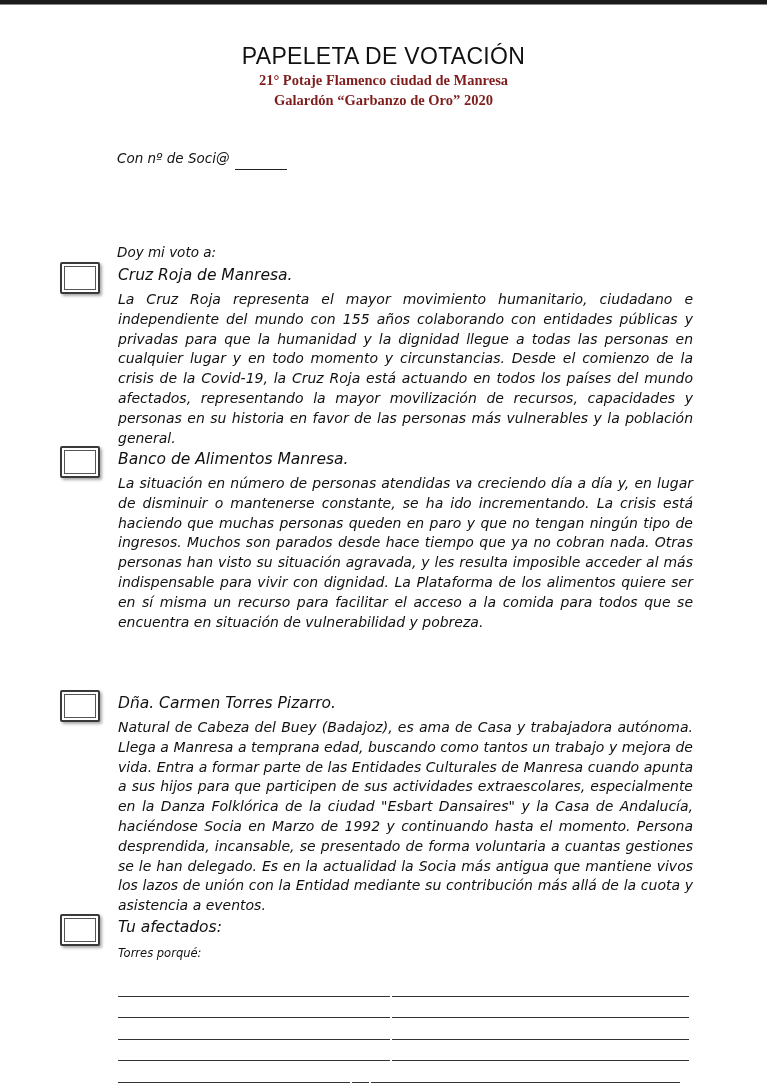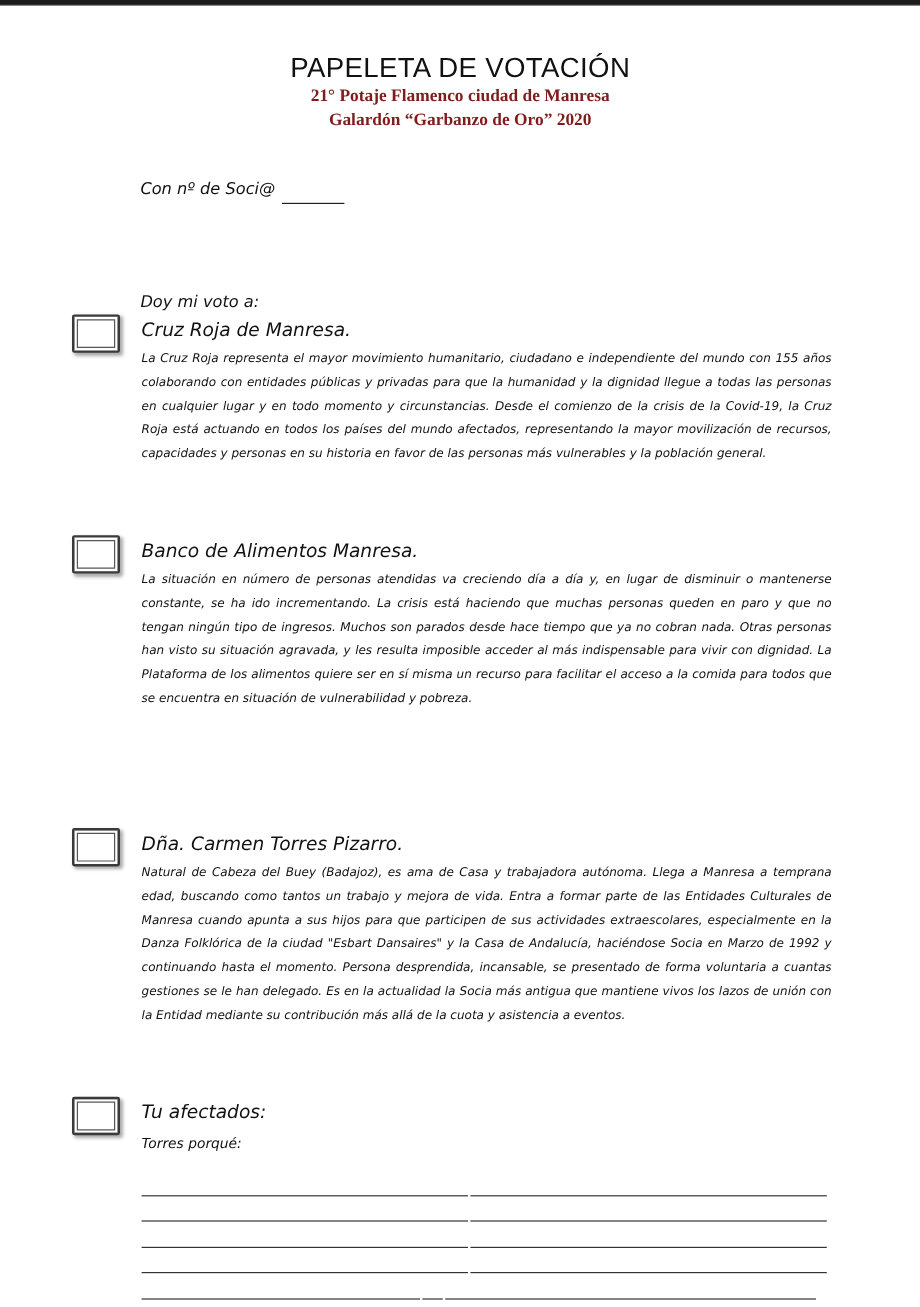--- a/index.html
+++ b/index.html
@@ -8,21 +8,21 @@
   .header { position:absolute; left:0; top:42px; width:767px; text-align:center; }
   .title { font-family:"Liberation Sans", sans-serif; font-size:23px; letter-spacing:0.3px; color:#111; line-height:28px; }
   .subtitle { font-family:Liberation Serif, serif; font-weight:bold; font-size:14.5px; line-height:20px; color:#7f1d1d;text-align:center; }
   .fields { position:absolute; left:117px; top:146px; font-family:"DejaVu Sans", sans-serif; font-style:italic; font-size:13.5px; }
   .field-row { height:24px; line-height:24px; display:flex; align-items:flex-end; }
   .line { display:inline-block; border-bottom:1.5px solid #222; height:16px; margin-left:6px; }
   .vote-label { position:absolute; left:117px; top:220px; font-style:italic; font-size:13.5px;margin-top:24px; }
   .option { position:absolute; left:60px; width:640px; }
   .checkbox { position:absolute; left:0; top:0; width:36px; height:28px; border:2px solid #3a3a3a; box-shadow: inset 0 0 0 2px #fff, inset 0 0 0 3px #555, 2px 2px 3px #aaa; background:#fff; border-radius:2px; cursor:pointer; }
   .opt-title { position:absolute; left:58px; top:4px; font-family:"DejaVu Sans", sans-serif; font-style:italic; font-size:15.5px; color:#111; white-space:nowrap; }
-  .opt-body { position:absolute; left:58px; top:28px; width:575px; font-family:"DejaVu Sans", sans-serif; font-style:italic; font-size:10px; line-height:19.8px; text-align:justify; color:#111; }
+  .opt-body { position:absolute; left:58px; top:28px; width:575px; font-family:"DejaVu Sans", sans-serif; font-style:italic; font-size:14px; line-height:19.8px; text-align:justify; color:#111; }
   .opt-body p { margin:0; }
   .sugg-lines { position:absolute; left:118px; top:975px; width:571px; }
   .sugg-line { height:21.5px; position:relative; }
   .sugg-line span { position:absolute; bottom:0; height:0; border-bottom:1.6px solid #333; }
 </style>
 </head>
 <body>
 
 <div class="topbar"></div>
 

